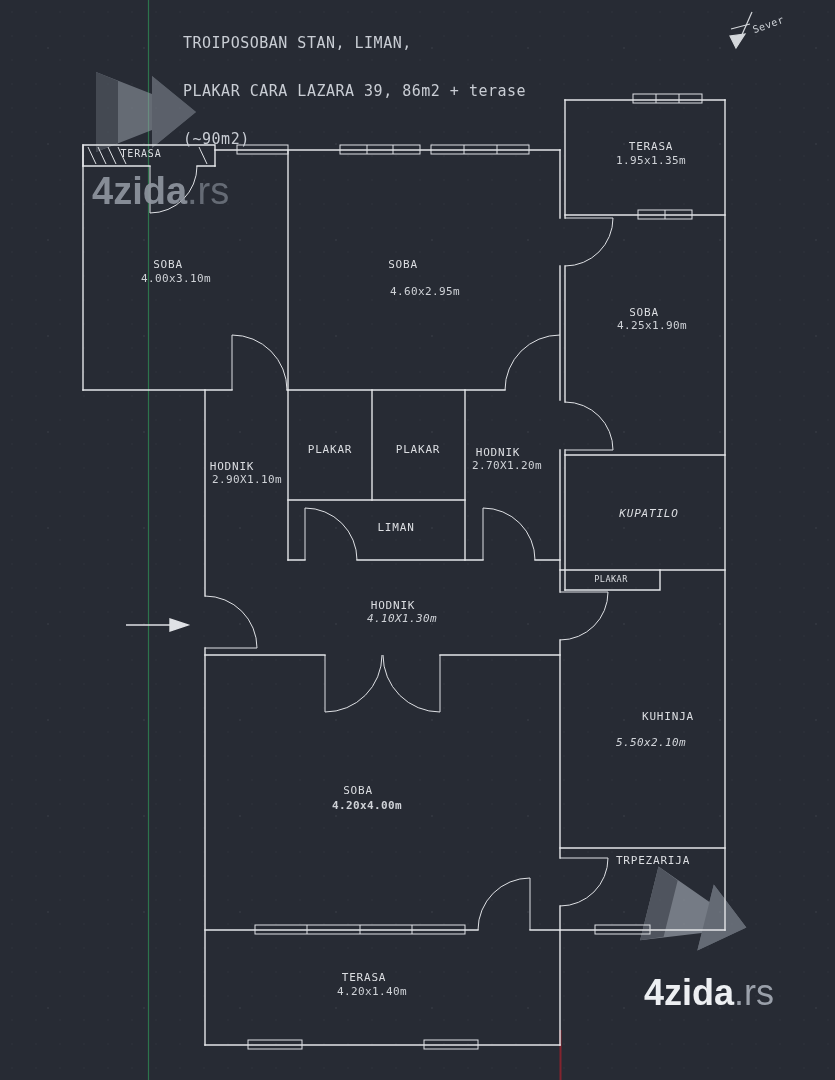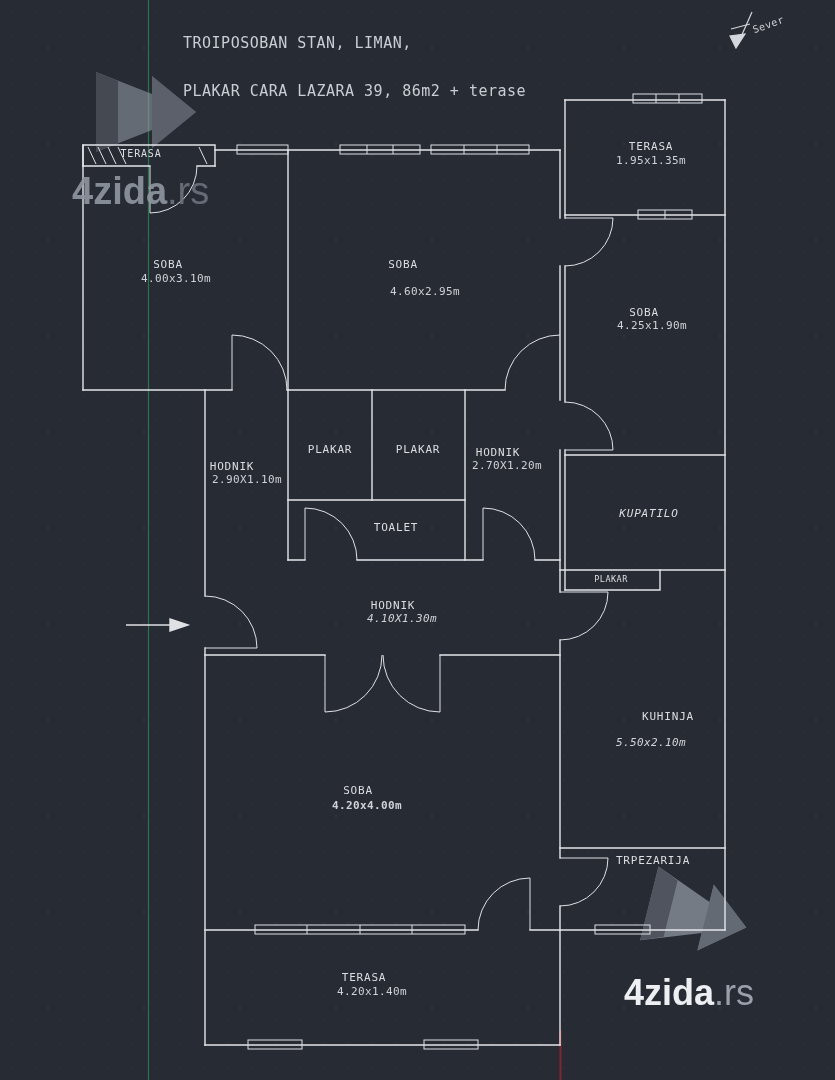--- a/index.html
+++ b/index.html
@@ -11,21 +11,21 @@
       radial-gradient(rgba(255,255,255,0.045) 0.6px, transparent 0.8px);
     background-size: 96px 96px, 24px 24px;
     font-family:"DejaVu Sans Mono", monospace;
   }
   svg { position:absolute; left:0; top:0; }
   .title-block { position:absolute; left:183px; top:3px; color:#c9cdd4; font-size:15px; line-height:16px; letter-spacing:0.5px; white-space:pre; }
   .lbl { position:absolute; transform:translateX(-50%); font-size:11px; color:#dcdee2; letter-spacing:0.8px; white-space:nowrap; }
   .lbl.dims { color:#cfd2d7; letter-spacing:0.4px; }
   .lbl.tiny { font-size:8.5px; letter-spacing:0.5px; }
   .sever-label { position:absolute; left:752px; top:19px; font-size:10px; color:#cfd3d8; transform:rotate(-20deg); letter-spacing:0.5px; }
-  .wm { position:absolute; font-family:"Liberation Sans", sans-serif; font-weight:bold; white-space:nowrap; }
+  .wm { position:absolute; font-family:"Liberation Sans", sans-serif; font-weight:bold; white-space:nowrap;margin-left:20px; }
   .wm-tl { left:72px; top:170px; font-size:38px; color:#8f959f; opacity:0.92; }
   .wm-tl .tld { color:#6b717b; font-weight:normal; }
   .wm-br { left:624px; top:972px; font-size:36px; color:#edeff2; }
   .wm-br .tld { color:#9aa0aa; font-weight:normal; }
 </style>
 </head>
 <body>
 
 <div class="canvas">
 
@@ -140,20 +140,21 @@
 
     <g stroke="#dfe1e5" stroke-width="1.4" fill="#dfe1e5">
       <line x1="126" y1="625" x2="172" y2="625"></line>
       <polygon points="188,625 170,619 170,631"></polygon>
     </g>
   </svg>
 
   <div class="title-block">
     <div>TROIPOSOBAN STAN, LIMAN,</div>
     <div>PLAKAR CARA LAZARA 39, 86m2 + terase</div>
+    <div>(~90m2)</div>
   </div>
 
   <div class="sever-label">Sever</div>
 
   <div class="wm wm-tl"><span>4zida</span><span class="tld">.rs</span></div>
   <div class="wm wm-br"><span>4zida</span><span class="tld">.rs</span></div>
 
   <div class="lbl" style="left:141px; top:148px; font-size:10px;">TERASA</div>
 
   <div class="lbl" style="left:168px; top:258px;">SOBA</div>
@@ -170,21 +171,21 @@
 
   <div class="lbl" style="left:330px; top:443px;">PLAKAR</div>
   <div class="lbl" style="left:418px; top:443px;">PLAKAR</div>
 
   <div class="lbl" style="left:498px; top:446px;">HODNIK</div>
   <div class="lbl dims" style="left:507px; top:459px;">2.70X1.20m</div>
 
   <div class="lbl" style="left:232px; top:460px;">HODNIK</div>
   <div class="lbl dims" style="left:247px; top:473px;">2.90X1.10m</div>
 
-  <div class="lbl" style="left:396px; top:521px;">TOALET</div>
+  <div class="lbl" style="left:396px; top:521px;">LIMAN</div>
 
   <div class="lbl" style="left:649px; top:507px;font-style:italic;">KUPATILO</div>
 
   <div class="lbl tiny" style="left:611px; top:574px;">PLAKAR</div>
 
   <div class="lbl" style="left:393px; top:599px;">HODNIK</div>
   <div class="lbl dims" style="left:402px; top:612px;font-style:italic;">4.10X1.30m</div>
 
   <div class="lbl" style="left:358px; top:784px;">SOBA</div>
   <div class="lbl dims" style="left:367px; top:799px;font-weight:bold;">4.20x4.00m</div>

